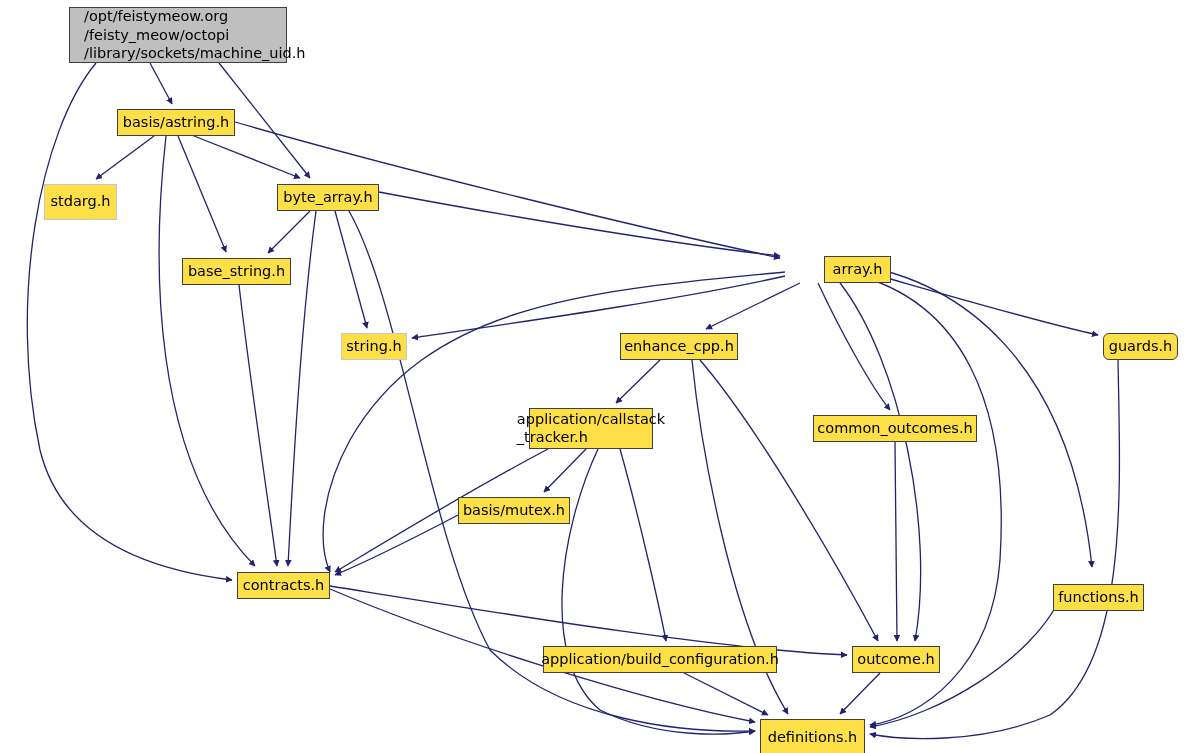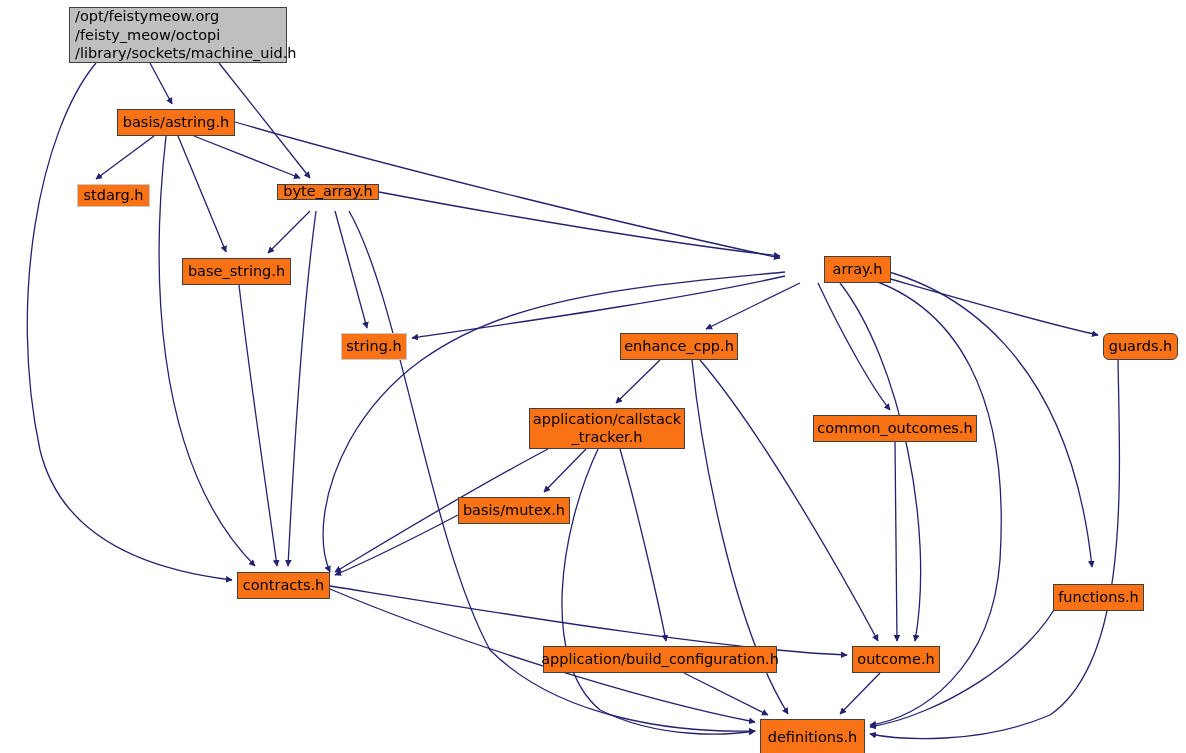--- a/index.html
+++ b/index.html
@@ -26,38 +26,38 @@
     width: 1186px;
     height: 753px;
     pointer-events: none;
   }
   .node {
     position: absolute;
     box-sizing: border-box;
     display: flex;
     align-items: center;
     justify-content: center;
-    text-align: center;
-    background: #f97316;
+    text-align: left;
+    background: #fde047;
     border: 1px solid #404040;
     color: #000000;
     font-size: 14.5px;
     line-height: 1.22;
     white-space: pre;
     z-index: 5;
   }
   .node.external {
     border-color: #c8c8c8;
   }
   .node.current {
     background: #bfbfbf;
     border-color: #404040;
     text-align: left;
     justify-content: flex-start;
-    padding-left: 5px;
+    padding-left: 14px;
     line-height: 1.3;
   }
 </style>
 </head>
 <body>
 
 <div id="graph">
 
   <svg id="edges" viewBox="0 0 1186 753" xmlns="http://www.w3.org/2000/svg">
     <defs>
@@ -119,37 +119,37 @@
       <path d="M 1118 360 C 1120 480, 1130 660, 1050 715 C 980 745, 900 740, 870 734"></path>
     </g>
   </svg>
 
   <div class="node current" style="left:69px; top:7px; width:218px; height:56px;">/opt/feistymeow.org
 /feisty_meow/octopi
 /library/sockets/machine_uid.h</div>
 
   <div class="node" style="left:117px; top:109px; width:118px; height:27px;">basis/astring.h</div>
 
-  <div class="node external" style="left:44px; top:184px; width:73px; height:23px;margin-left:33px;">stdarg.h</div>
+  <div class="node external" style="left:44px; top:184px; width:73px; height:36px;">stdarg.h</div>
 
-  <div class="node" style="left:277px; top:184px; width:102px; height:16px;">byte_array.h</div>
+  <div class="node" style="left:277px; top:184px; width:102px; height:27px;">byte_array.h</div>
 
   <div class="node" style="left:182px; top:258px; width:109px; height:27px;">base_string.h</div>
 
   <div class="node external" style="left:341px; top:333px; width:66px; height:27px;">string.h</div>
 
   <div class="node" style="left:824px; top:256px; width:67px; height:27px;">array.h</div>
 
   <div class="node" style="left:1103px; top:333px; width:75px; height:27px;border-radius:6px;">guards.h</div>
 
   <div class="node" style="left:620px; top:333px; width:118px; height:27px;">enhance_cpp.h</div>
 
   <div class="node" style="left:813px; top:415px; width:164px; height:27px;">common_outcomes.h</div>
 
-  <div class="node" style="left:529px; top:408px; width:156px; height:41px;">application/callstack
+  <div class="node" style="left:529px; top:408px; width:124px; height:41px;">application/callstack
 _tracker.h</div>
 
   <div class="node" style="left:458px; top:497px; width:112px; height:27px;">basis/mutex.h</div>
 
   <div class="node" style="left:237px; top:572px; width:93px; height:27px;">contracts.h</div>
 
   <div class="node" style="left:1053px; top:572px; width:91px; height:27px;margin-top:12px;">functions.h</div>
 
   <div class="node" style="left:543px; top:646px; width:234px; height:27px;">application/build_configuration.h</div>
 

